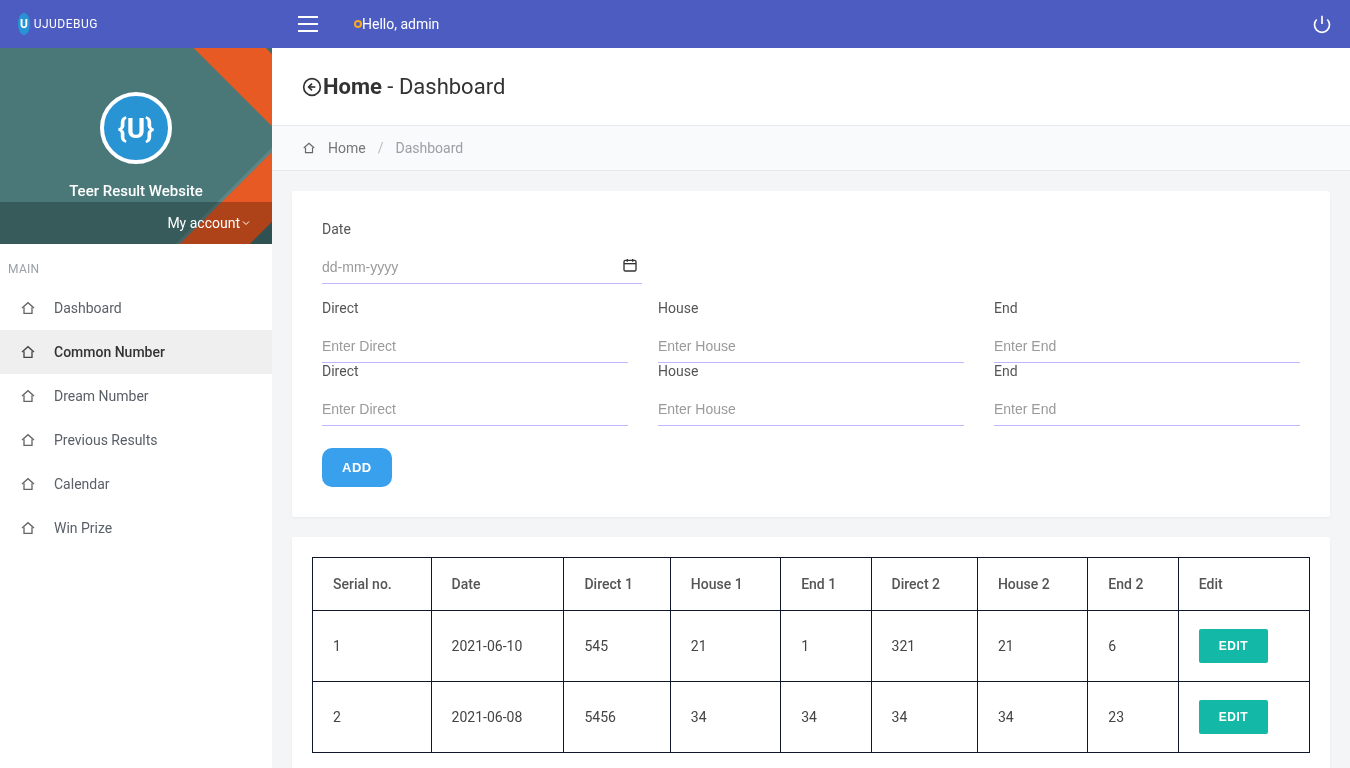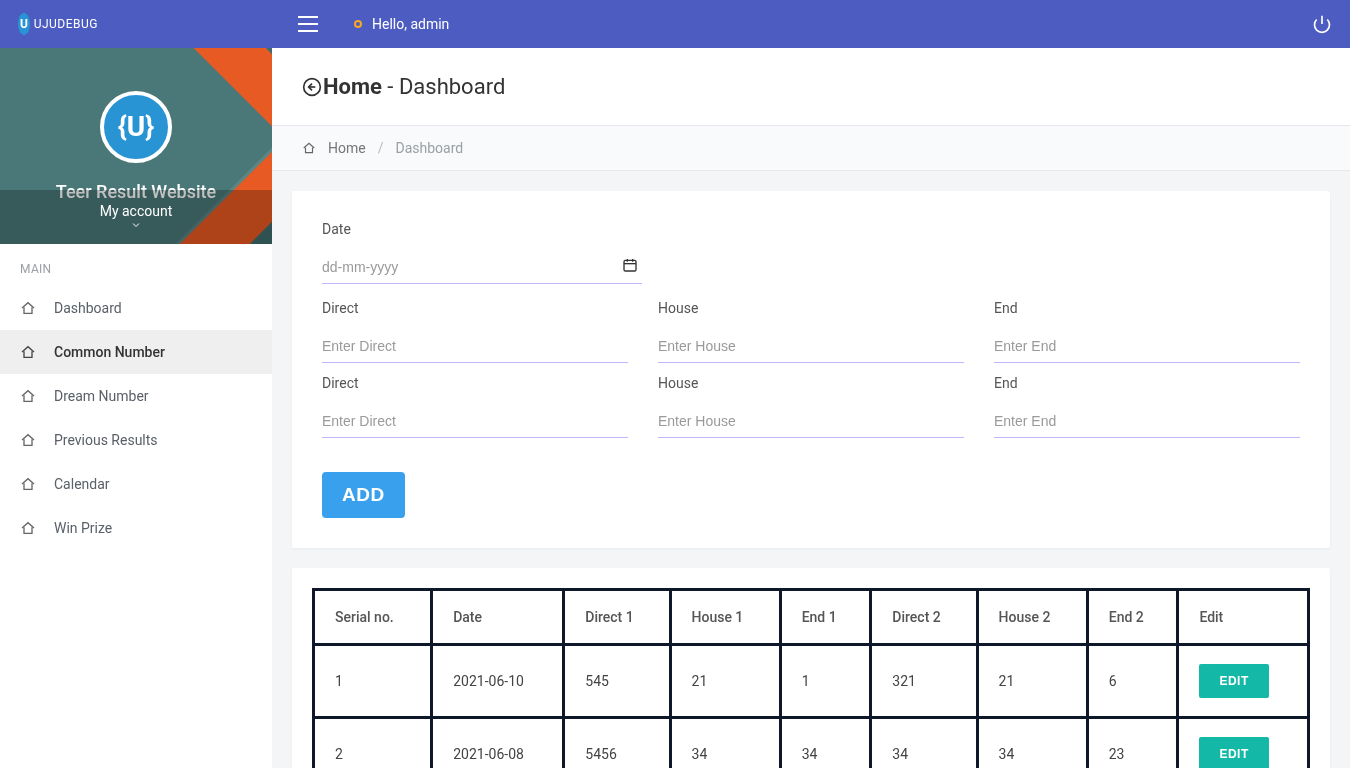--- a/index.html
+++ b/index.html
@@ -2,62 +2,62 @@
 <html><head>
 <meta charset="utf-8">
 <style>
 * { box-sizing: border-box; margin: 0; padding: 0; }
 body { font-family: -apple-system, BlinkMacSystemFont, 'Segoe UI', Roboto, sans-serif; background: #f4f5f7; color: #333; font-size: 14px; }
 .topbar { height: 48px; background: #4d5cc1; display: flex; align-items: center; padding: 0 18px; color: #fff; }
 .topbar .logo { width: 80px; display: flex; align-items: center; gap: 4px; }
 .topbar .logo-circle { width: 22px; height: 22px; border-radius: 50%; background: #2994d4; display: flex; align-items: center; justify-content: center; color: #fff; font-weight: bold; font-size: 12px; }
 .topbar .logo-text { font-size: 12px; letter-spacing: 0.5px; }
 .topbar .menu-icon { margin-left: 200px; cursor: pointer; }
-.topbar .greet { margin-left: 36px; display: flex; align-items: center; gap: 10px; }
+.topbar .greet { margin-left: 36px; display: flex; align-items: center; }
 .topbar .dot { width: 8px; height: 8px; border: 2px solid #f6a821; border-radius: 50%; }
 .topbar .power { margin-left: auto; cursor: pointer; }
 
 .layout { display: flex; }
 .sidebar { width: 272px; background: #fff; min-height: calc(100vh - 48px); }
 .sidebar-hero { position: relative; height: 196px; overflow: hidden; display: flex; flex-direction: column; align-items: center; justify-content: center; color: #fff; }
 .hero-bg { position: absolute; inset: 0; background: #3f6d6d; }
 .hero-bg::before { content: ""; position: absolute; top: -40px; right: -30px; width: 260px; height: 260px; background: #e85a23; transform: rotate(45deg); }
 .hero-bg::after { content: ""; position: absolute; top: -60px; left: -80px; width: 300px; height: 300px; background: #4a7878; transform: rotate(45deg); border-right: 3px solid rgba(255,255,255,0.1); }
 .hero-avatar { position: relative; width: 72px; height: 72px; border-radius: 50%; background: #2994d4; border: 4px solid #fff; display: flex; align-items: center; justify-content: center; font-size: 28px; color: #fff; font-weight: bold; margin-bottom: 18px; }
-.hero-title { position: relative; font-size: 18px; font-weight: 500; }
-.my-account { position: relative; display: flex; align-items: center; justify-content: flex-end; padding: 13px 20px; color: #fff; background: rgba(0,0,0,0.25); margin-top: 0; width: 100%; flex-direction: column; }
+.hero-title { position: relative; font-size: 15px; font-weight: 500; }
+.my-account { position: relative; display: flex; align-items: center; justify-content: flex-end; padding: 13px 20px; color: #fff; background: rgba(0,0,0,0.25); margin-top: 0; width: 100%; }
 .my-account-row { position: absolute; bottom: 0; left: 0; right: 0; }
 
-.nav-section-title { color: #9aa0a6; font-size: 12px; padding: 18px 20px 10px; letter-spacing: 0.3px; }
+.nav-section-title { color: #9aa0a6; font-size: 12px; padding: 18px 8px 10px; letter-spacing: 0.3px; }
 .nav-item { display: flex; align-items: center; gap: 18px; padding: 14px 20px; color: #5a6068; cursor: pointer; }
 .nav-item.active { background: #efefef; color: #333; font-weight: 500; }
 .house-icon { width: 16px; height: 16px; flex-shrink: 0; }
 
 .main { flex: 1; min-width: 0; }
 .page-header { padding: 26px 30px; border-bottom: 1px solid #e5e7eb; background: #fff; display: flex; align-items: center; gap: 1px; }
 .page-header h1 { font-size: 22px; font-weight: 400; }
 .page-header h1 strong { font-weight: 700; }
 .breadcrumb { padding: 14px 30px; background: #f9fafb; border-bottom: 1px solid #e8e8e8; color: #777; display: flex; align-items: center; gap: 12px; font-size: 14px; }
 .breadcrumb .sep { color: #bbb; }
 .breadcrumb .active { color: #9aa0a6; }
 
 .card { background: #fff; margin: 20px; padding: 30px; border-radius: 2px; box-shadow: 0 1px 3px rgba(0,0,0,0.05); }
-.form-row { display: flex; gap: 30px; margin-bottom: 12px; }
+.form-row { display: flex; gap: 30px; }
 .form-col { flex: 1; display: flex; flex-direction: column; }
 .form-col.third { flex: 0 0 calc(33.333% - 20px); }
 .form-label { color: #555; margin-bottom: 14px; font-size: 14px; }
 .form-input { border: none; border-bottom: 1px solid #c4b5fd; padding: 8px 0; font-size: 14px; outline: none; background: transparent; color: #0c4a6e; }
 .form-input::placeholder { color: #9a9a9a; }
 .date-wrap { position: relative; width: 320px; }
 .date-wrap .cal-icon { position: absolute; right: 4px; top: 6px; color: #555; }
-.btn-add { background: #39a0ed; color: #fff; border: none; padding: 12px 20px; font-size: 19px; font-weight: 600; letter-spacing: 0.5px; cursor: pointer; border-radius: 4px; margin-top: 22px; }
+.btn-add { background: #39a0ed; color: #fff; border: none; padding: 12px 20px; font-size: 13px; font-weight: 600; letter-spacing: 0.5px; cursor: pointer; border-radius: 10px; margin-top: 22px; }
 .btn-edit { background: #14b8a6; color: #fff; border: none; padding: 10px 20px; font-size: 12px; font-weight: 600; letter-spacing: 0.5px; cursor: pointer; border-radius: 2px; }
 
 table { width: 100%; border-collapse: collapse; }
-th, td { text-align: left; padding: 18px 20px; border: 3px solid #0f172a; font-size: 14px; }
+th, td { text-align: left; padding: 18px 20px; border: 1px solid #0f172a; font-size: 14px; }
 th { color: #555; font-weight: 500; }
 td { color: #444; }
 
 svg { display: block; }
 </style>
 </head>
 <body>
 
 <div class="topbar">
   <div class="logo">

